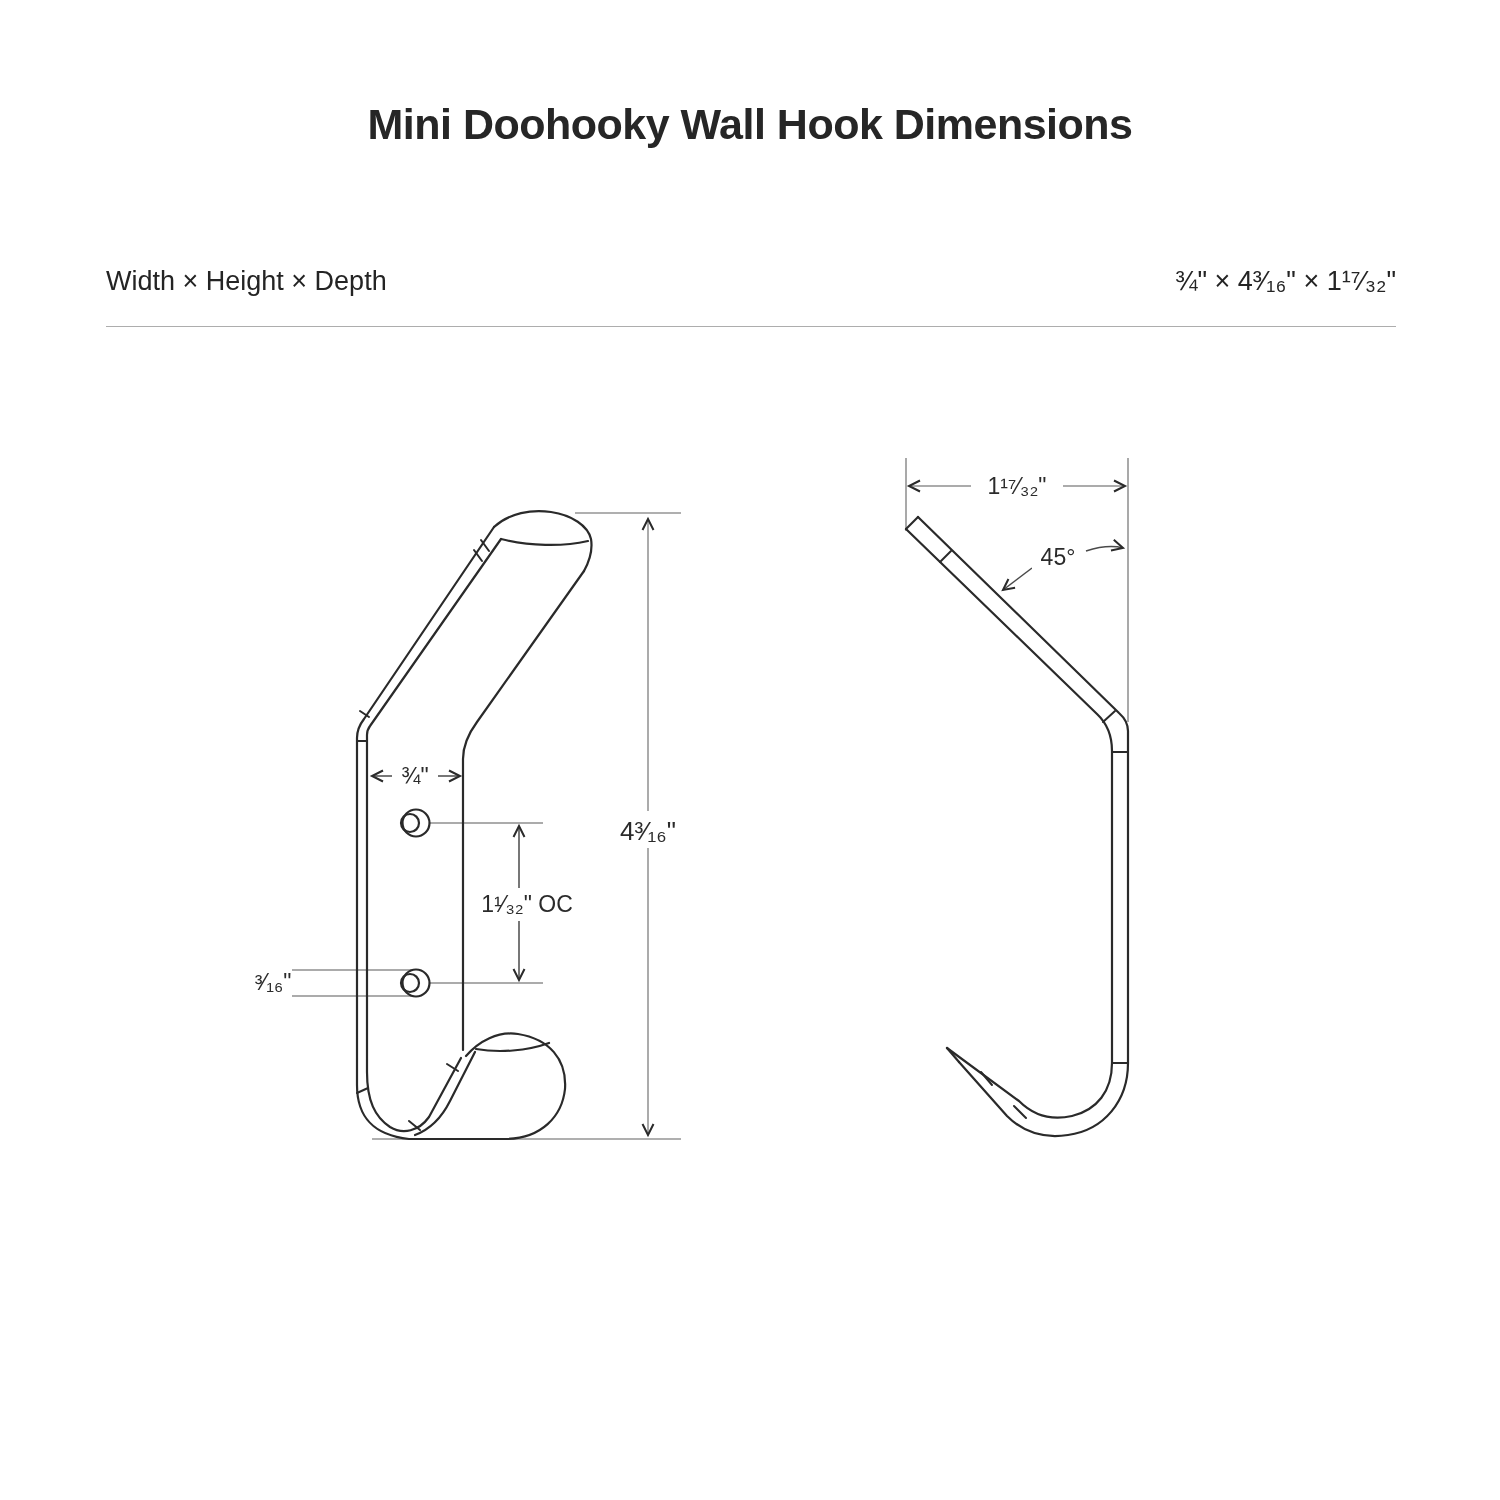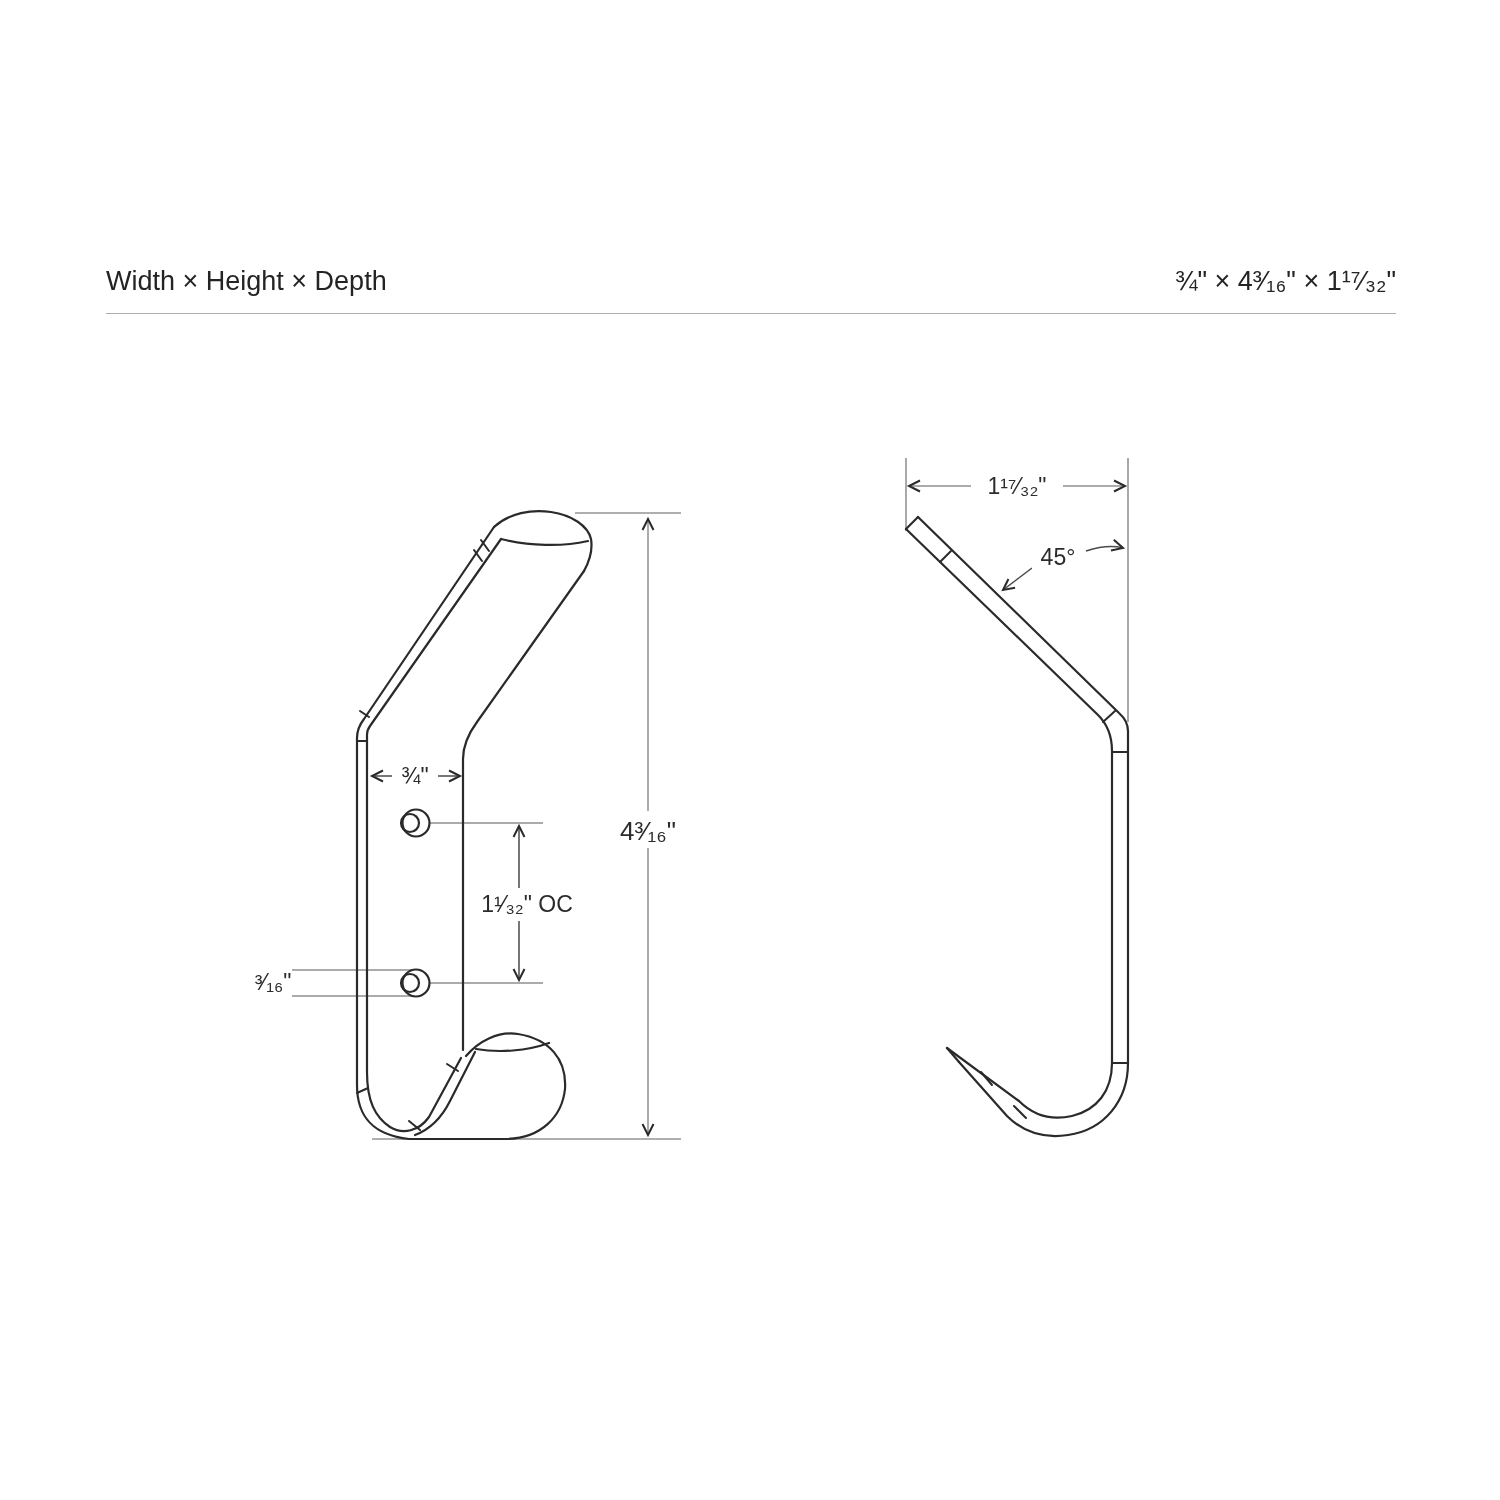--- a/index.html
+++ b/index.html
@@ -2,39 +2,40 @@
 <html><head>
 <meta charset="utf-8">
 <style>
   html,body{margin:0;padding:0;background:#ffffff;}
   .page{position:relative;width:1500px;height:1500px;background:#ffffff;overflow:hidden;
         font-family:"Liberation Sans", sans-serif;}
   .title{position:absolute;top:100px;left:0;width:100%;text-align:center;
          font-size:43px;font-weight:700;color:#262626;letter-spacing:-0.5px;}
   .spec-table{position:absolute;top:266px;left:106px;width:1290px;color:#242424;}
   .spec-row{display:flex;justify-content:space-between;align-items:baseline;font-size:27px;}
-  .spec-row.first{padding-bottom:16px;border-bottom:1.5px solid #adadad;}
+  .spec-row.first{padding-bottom:29px;border-bottom:1.5px solid #adadad;}
   .spec-row.second{padding-top:15px;}
   .spec-label{text-align:left;}
   .spec-value{text-align:right;}
   svg.drawing{position:absolute;left:0;top:0;}
   .obj{stroke:#2a2a2a;stroke-width:2.2;fill:none;stroke-linecap:round;stroke-linejoin:round;}
   .tick{stroke:#2a2a2a;stroke-width:2;fill:none;stroke-linecap:round;}
   .ext{stroke:#949494;stroke-width:1.6;fill:none;}
   .dim{stroke:#4a4a4a;stroke-width:1.5;fill:none;}
   .dimgray{stroke:#8f8f8f;stroke-width:1.5;fill:none;}
   .lblbg{fill:#ffffff;}
   text.dimlbl{fill:#2b2b2b;font-family:"Liberation Sans", sans-serif;font-size:23px;text-anchor:middle;}
   text.dimlbl.big{font-size:26px;}
 </style>
 </head>
 <body>
 
 <div class="page">
 
+  <div class="title">Mini Doohooky Wall Hook Dimensions</div>
 
   <div class="spec-table">
     <div class="spec-row first">
       <span class="spec-label">Width × Height × Depth</span>
       <span class="spec-value">¾" × 4³⁄₁₆" × 1¹⁷⁄₃₂"</span>
     </div>
   </div>
 
   <svg class="drawing" width="1500" height="1500" viewBox="0 0 1500 1500">
     <defs>

